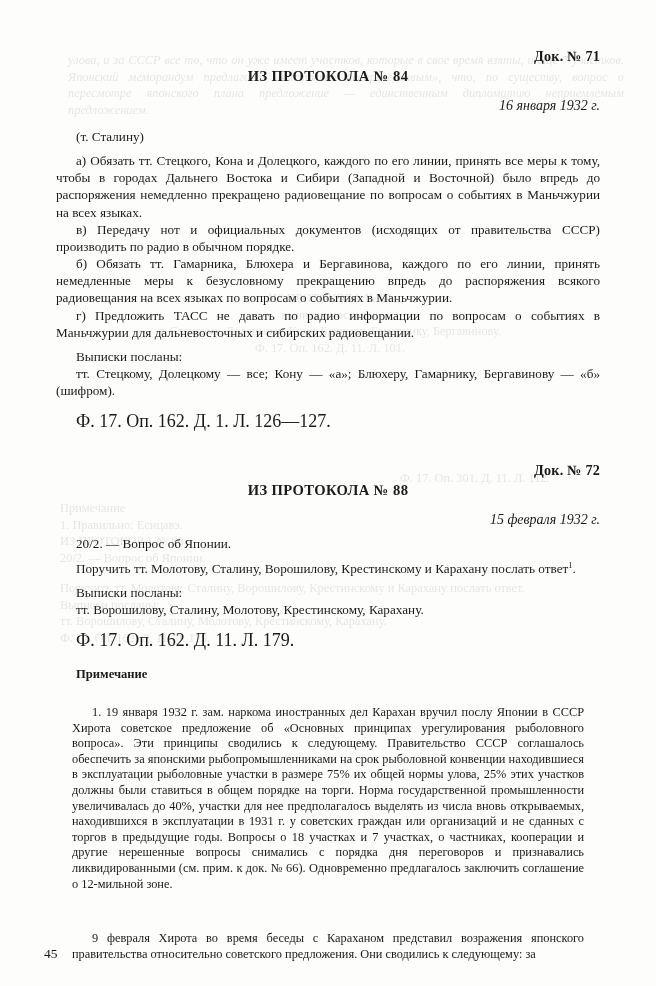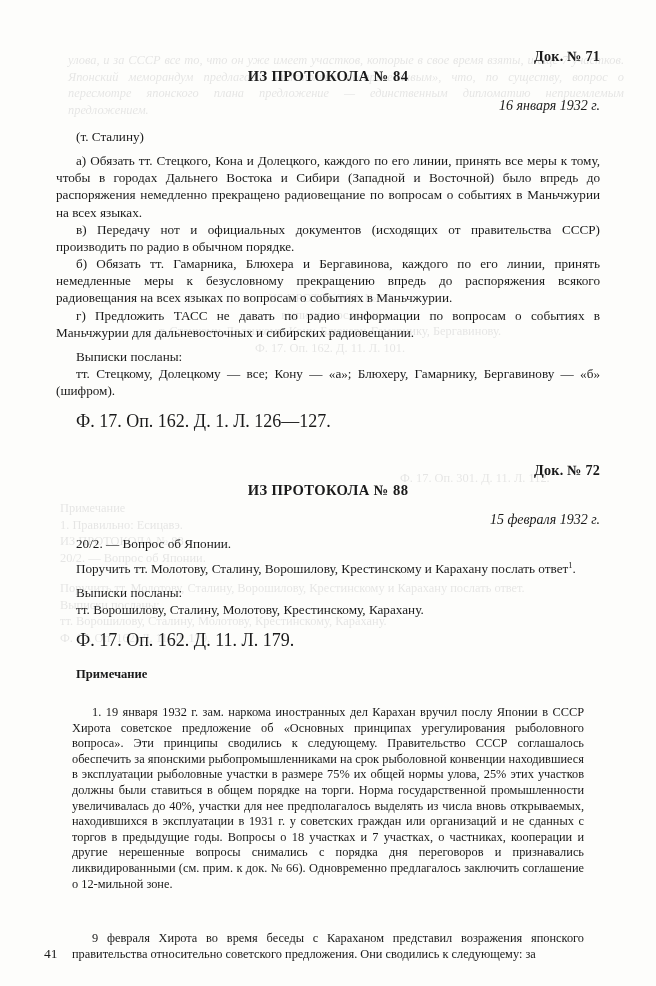--- a/index.html
+++ b/index.html
@@ -165,14 +165,14 @@
   </div>
 
   <div style="margin-top:16px;">
     <p class="note-title">Примечание</p>
     <div class="spacer-s"></div>
     <p class="note-par">1. 19 января 1932 г. зам. наркома иностранных дел Карахан вручил послу Японии в СССР Хирота советское предложение об «Основных принципах урегулирования рыболовного вопроса». Эти принципы сводились к следующему. Правительство СССР соглашалось обеспечить за японскими рыбопромышленниками на срок рыболовной конвенции находившиеся в эксплуатации рыболовные участки в размере 75% их общей нормы улова, 25% этих участков должны были ставиться в общем порядке на торги. Норма государственной промышленности увеличивалась до 40%, участки для нее предполагалось выделять из числа вновь открываемых, находившихся в эксплуатации в 1931 г. у советских граждан или организаций и не сданных с торгов в предыдущие годы. Вопросы о 18 участках и 7 участках, о частниках, кооперации и другие нерешенные вопросы снимались с порядка дня переговоров и признавались ликвидированными (см. прим. к док. № 66). Одновременно предлагалось заключить соглашение о 12-мильной зоне.</p>
     <div class="spacer-s"></div>
     <p class="note-par">9 февраля Хирота во время беседы с Караханом представил возражения японского правительства относительно советского предложения. Они сводились к следующему: за</p>
   </div>
 
-  <div class="page-number">41</div>
+  <div class="page-number">45</div>
 </div>
 
 </body></html>

